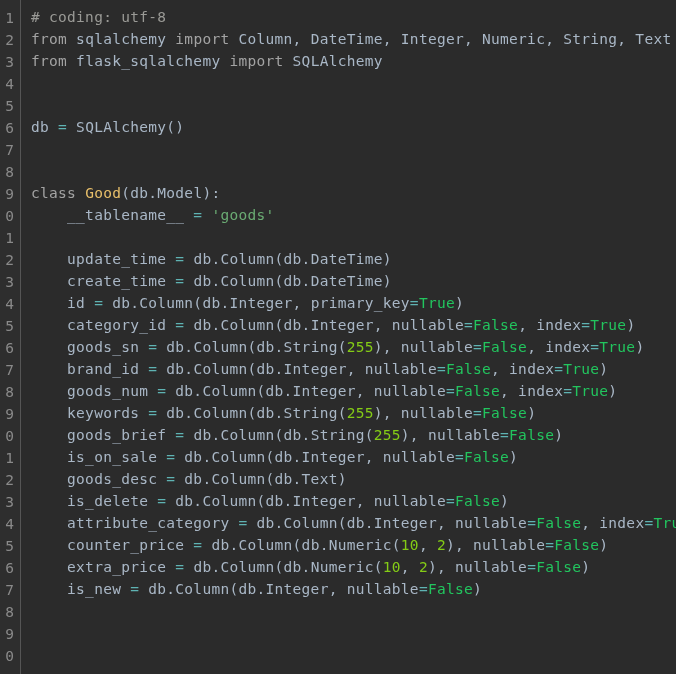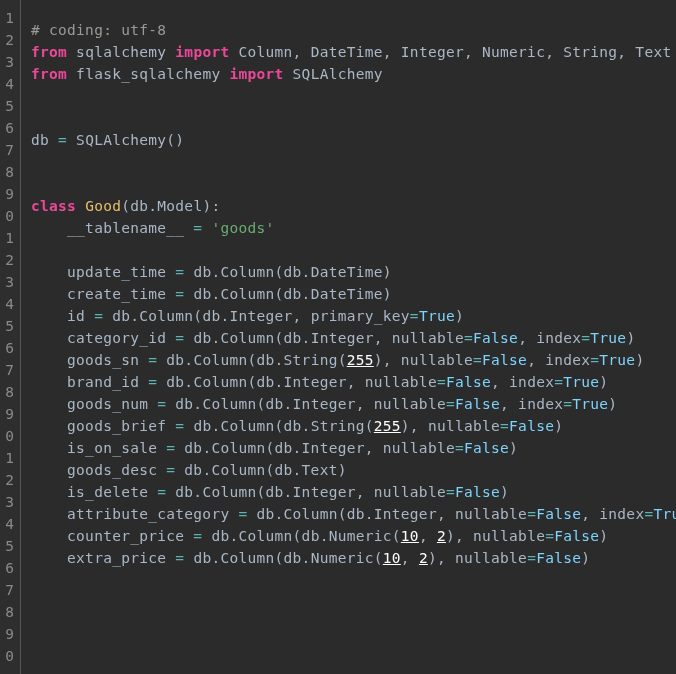--- a/index.html
+++ b/index.html
@@ -50,41 +50,41 @@
     box-sizing: border-box;
     white-space: pre;
     overflow: hidden;
     
     direction: ltr;
   }
   
   #code {
     position: relative;
     flex: 1;
-    padding-top: 19px;
+    padding-top: 6px;
     padding-left: 10px;
     box-sizing: border-box;
     overflow: hidden;
   }
   .cline {
     height: 22px;
     line-height: 22px;
     font-size: 14.5px;
     white-space: pre;
     color: #a9b7c6;
     letter-spacing: 0.02em;
   }
   
   .t-plain   { color: #a9b7c6; }
   .t-comment { color: #9a9a96; }
-  .t-kw      { color: #ec4899; font-weight: bold; }
+  .t-kw      { color: #a3a3a3; }
   .t-class   { color: #e8bf6a; }
   .t-string  { color: #6aab73; }
-  .t-const   { color: #7dd3fc; }
-  .t-num     { color: #ffffff; text-decoration: underline; }
+  .t-const   { color: #22c55e; }
+  .t-num     { color: #84cc16; }
   .t-op      { color: #5fb3b3; }
 </style>
 </head>
 <body>
 
 <div id="editor">
 
   <div id="gutter">
       <div class="lnum">1</div>
       <div class="lnum">2</div>
@@ -130,22 +130,24 @@
       <div class="cline"><span class="t-kw">class</span><span class="t-plain"> </span><span class="t-class">Good</span><span class="t-plain">(db.Model):</span></div>
       <div class="cline"><span class="t-plain">    __tablename__ </span><span class="t-op">=</span><span class="t-plain"> </span><span class="t-string">'goods'</span></div>
       <div class="cline">&nbsp;</div>
       <div class="cline"><span class="t-plain">    update_time </span><span class="t-op">=</span><span class="t-plain"> db.Column(db.DateTime)</span></div>
       <div class="cline"><span class="t-plain">    create_time </span><span class="t-op">=</span><span class="t-plain"> db.Column(db.DateTime)</span></div>
       <div class="cline"><span class="t-plain">    id </span><span class="t-op">=</span><span class="t-plain"> db.Column(db.Integer, primary_key</span><span class="t-op">=</span><span class="t-const">True</span><span class="t-plain">)</span></div>
       <div class="cline"><span class="t-plain">    category_id </span><span class="t-op">=</span><span class="t-plain"> db.Column(db.Integer, nullable</span><span class="t-op">=</span><span class="t-const">False</span><span class="t-plain">, index</span><span class="t-op">=</span><span class="t-const">True</span><span class="t-plain">)</span></div>
       <div class="cline"><span class="t-plain">    goods_sn </span><span class="t-op">=</span><span class="t-plain"> db.Column(db.String(</span><span class="t-num">255</span><span class="t-plain">), nullable</span><span class="t-op">=</span><span class="t-const">False</span><span class="t-plain">, index</span><span class="t-op">=</span><span class="t-const">True</span><span class="t-plain">)</span></div>
       <div class="cline"><span class="t-plain">    brand_id </span><span class="t-op">=</span><span class="t-plain"> db.Column(db.Integer, nullable</span><span class="t-op">=</span><span class="t-const">False</span><span class="t-plain">, index</span><span class="t-op">=</span><span class="t-const">True</span><span class="t-plain">)</span></div>
       <div class="cline"><span class="t-plain">    goods_num </span><span class="t-op">=</span><span class="t-plain"> db.Column(db.Integer, nullable</span><span class="t-op">=</span><span class="t-const">False</span><span class="t-plain">, index</span><span class="t-op">=</span><span class="t-const">True</span><span class="t-plain">)</span></div>
+      <div class="cline"><span class="t-plain">    keywords </span><span class="t-op">=</span><span class="t-plain"> db.Column(db.String(</span><span class="t-num">255</span><span class="t-plain">), nullable</span><span class="t-op">=</span><span class="t-const">False</span><span class="t-plain">)</span></div>
       <div class="cline"><span class="t-plain">    goods_brief </span><span class="t-op">=</span><span class="t-plain"> db.Column(db.String(</span><span class="t-num">255</span><span class="t-plain">), nullable</span><span class="t-op">=</span><span class="t-const">False</span><span class="t-plain">)</span></div>
       <div class="cline"><span class="t-plain">    is_on_sale </span><span class="t-op">=</span><span class="t-plain"> db.Column(db.Integer, nullable</span><span class="t-op">=</span><span class="t-const">False</span><span class="t-plain">)</span></div>
       <div class="cline"><span class="t-plain">    goods_desc </span><span class="t-op">=</span><span class="t-plain"> db.Column(db.Text)</span></div>
       <div class="cline"><span class="t-plain">    is_delete </span><span class="t-op">=</span><span class="t-plain"> db.Column(db.Integer, nullable</span><span class="t-op">=</span><span class="t-const">False</span><span class="t-plain">)</span></div>
       <div class="cline"><span class="t-plain">    attribute_category </span><span class="t-op">=</span><span class="t-plain"> db.Column(db.Integer, nullable</span><span class="t-op">=</span><span class="t-const">False</span><span class="t-plain">, index</span><span class="t-op">=</span><span class="t-const">True</span></div>
       <div class="cline"><span class="t-plain">    counter_price </span><span class="t-op">=</span><span class="t-plain"> db.Column(db.Numeric(</span><span class="t-num">10</span><span class="t-plain">, </span><span class="t-num">2</span><span class="t-plain">), nullable</span><span class="t-op">=</span><span class="t-const">False</span><span class="t-plain">)</span></div>
       <div class="cline"><span class="t-plain">    extra_price </span><span class="t-op">=</span><span class="t-plain"> db.Column(db.Numeric(</span><span class="t-num">10</span><span class="t-plain">, </span><span class="t-num">2</span><span class="t-plain">), nullable</span><span class="t-op">=</span><span class="t-const">False</span><span class="t-plain">)</span></div>
+      <div class="cline"><span class="t-plain">    is_new </span><span class="t-op">=</span><span class="t-plain"> db.Column(db.Integer, nullable</span><span class="t-op">=</span><span class="t-const">False</span><span class="t-plain">)</span></div>
     </div>
 
 </div>
 
 </body></html>

